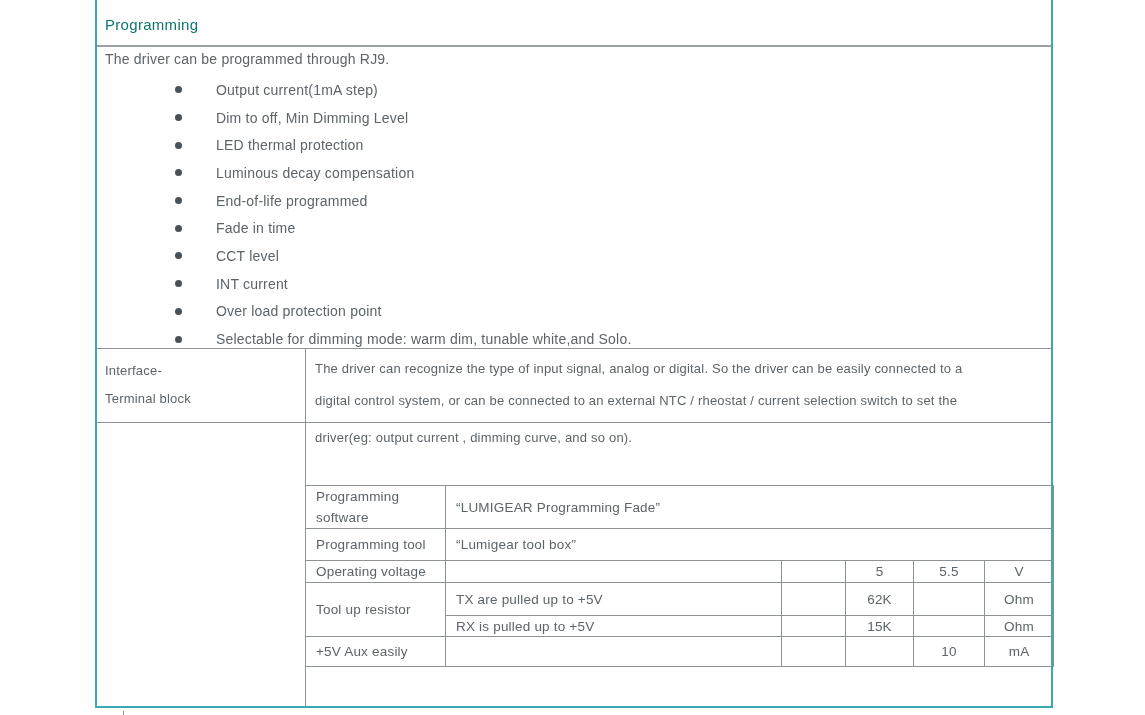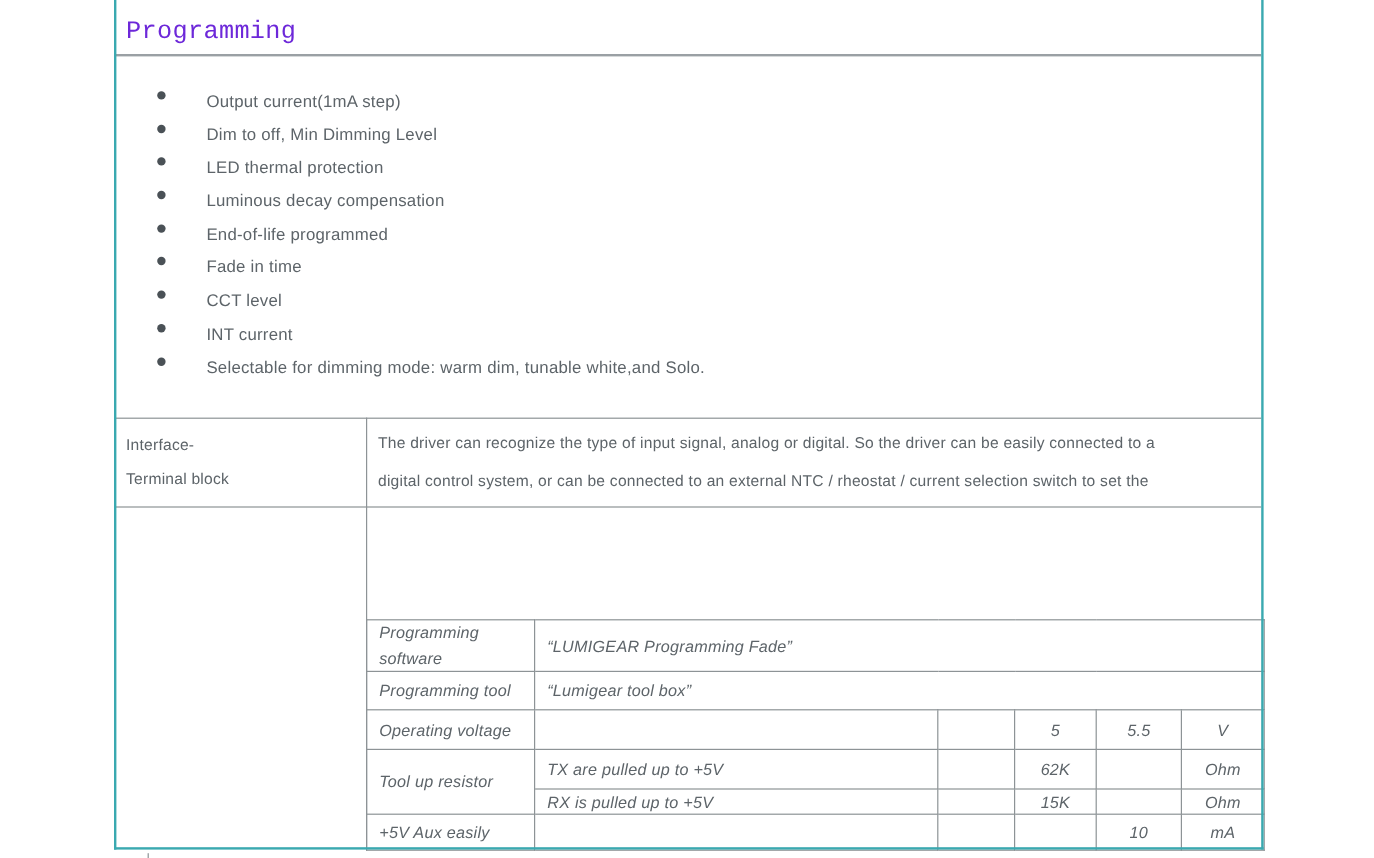--- a/index.html
+++ b/index.html
@@ -17,68 +17,68 @@
   }
   .abs { position: absolute; }
 
   
   .teal-line { background: #3aa9b0; z-index: 30; }
   .gray-line { background: #8d9396; z-index: 10; }
   .title-rule { background: #9aa0a4; z-index: 10; }
 
   
   .section-title {
-    font-size: 21px;
-    color: #6d28d9;
+    font-size: 15px;
+    color: #0f766e;
     letter-spacing: 0.3px;
-    font-family: Liberation Mono, monospace;
   }
   .body-text {
     font-size: 14px;
     color: #5d6469;
     letter-spacing: 0.2px;
     white-space: nowrap;
   }
   .small-text {
     font-size: 13px;
     color: #5d6469;
     letter-spacing: 0.2px;
     white-space: nowrap;
   }
 
   
   .feature-list { position: absolute; left: 95px; top: 76px; width: 956px; }
   .feature-item {
     height: 27.7px;
     display: flex;
+    align-items: center;
+    padding-left: 44px;
   }
   .feature-dot {
     width: 7px; height: 7px;
     border-radius: 50%;
     background: #4a5156;
     margin-left: 36px;
     flex: 0 0 auto;
   }
   .feature-label {
     margin-left: 34px;
     font-size: 14px;
     letter-spacing: 0.2px;
     white-space: nowrap;
   }
 
   
   table.spec {
     position: absolute;
     left: 305px;
-    top: 516px;
+    top: 485px;
     width: 748px;
     border-collapse: collapse;
     table-layout: fixed;
     z-index: 5;
-    font-style: italic;
   }
   table.spec td {
     border: 1px solid #8d9396;
     font-size: 13.5px;
     color: #5d6469;
     letter-spacing: 0.2px;
     padding: 0 6px 0 10px;
     vertical-align: middle;
     overflow: hidden;
   }
@@ -86,20 +86,21 @@
 </style>
 </head>
 <body>
 
 <div class="page">
 
   <div class="abs section-title" style="left:105px; top:16px;">Programming</div>
 
   <div class="abs title-rule" style="left:96px; top:45px; width:955px; height:2px;"></div>
 
+  <div class="abs body-text" style="left:105px; top:51px;">The driver can be programmed through RJ9.</div>
 
   <div class="feature-list">
     <div class="feature-item">
       <span class="feature-dot"></span>
       <span class="feature-label">Output current(1mA step)</span>
     </div>
     <div class="feature-item">
       <span class="feature-dot"></span>
       <span class="feature-label">Dim to off, Min Dimming Level</span>
     </div>
@@ -119,20 +120,24 @@
       <span class="feature-dot"></span>
       <span class="feature-label">Fade in time</span>
     </div>
     <div class="feature-item">
       <span class="feature-dot"></span>
       <span class="feature-label">CCT level</span>
     </div>
     <div class="feature-item">
       <span class="feature-dot"></span>
       <span class="feature-label">INT current</span>
+    </div>
+    <div class="feature-item">
+      <span class="feature-dot"></span>
+      <span class="feature-label">Over load protection point</span>
     </div>
     <div class="feature-item">
       <span class="feature-dot"></span>
       <span class="feature-label">Selectable for dimming mode: warm dim, tunable white,and Solo.</span>
     </div>
   </div>
 
   <div class="abs gray-line" style="left:96px; top:348px; width:955px; height:1px;"></div>
 
   <div class="abs gray-line" style="left:96px; top:422px; width:955px; height:1px;"></div>
@@ -142,40 +147,41 @@
   <div class="abs small-text" style="left:105px; top:357px; line-height:28px;">
     <div>Interface-</div>
     <div>Terminal block</div>
   </div>
 
   <div class="abs small-text" style="left:315px; top:353px; line-height:32px;">
     <div>The driver can recognize the type of input signal, analog or digital. So the driver can be easily connected to a</div>
     <div>digital control system, or can be connected to an external NTC / rheostat / current selection switch to set the</div>
   </div>
 
+  <div class="abs small-text" style="left:315px; top:430px;">driver(eg: output current , dimming curve, and so on).</div>
 
   <table class="spec">
     <colgroup>
       <col style="width:140px">
         <col style="width:336px">
         <col style="width:64px">
       <col style="width:68px">
         <col style="width:71px">
         <col style="width:69px">
     </colgroup>
     <tbody>
       <tr style="height:43px;">
         <td style="white-space:normal; line-height:21px;">Programming software</td>
         <td colspan="5">“LUMIGEAR Programming Fade”</td>
       </tr>
       <tr style="height:32px;">
         <td>Programming tool</td>
         <td colspan="5">“Lumigear tool box”</td>
       </tr>
-      <tr style="height:33px;margin-top:20px;">
+      <tr style="height:22px;margin-top:20px;">
         <td>Operating voltage</td>
         <td></td>
         <td class="center"></td>
         <td class="center">5</td>
         <td class="center">5.5</td>
         <td class="center">V</td>
       </tr>
       <tr style="height:33px;">
         <td rowspan="2">Tool up resistor</td>
         <td>TX are pulled up to +5V</td>

